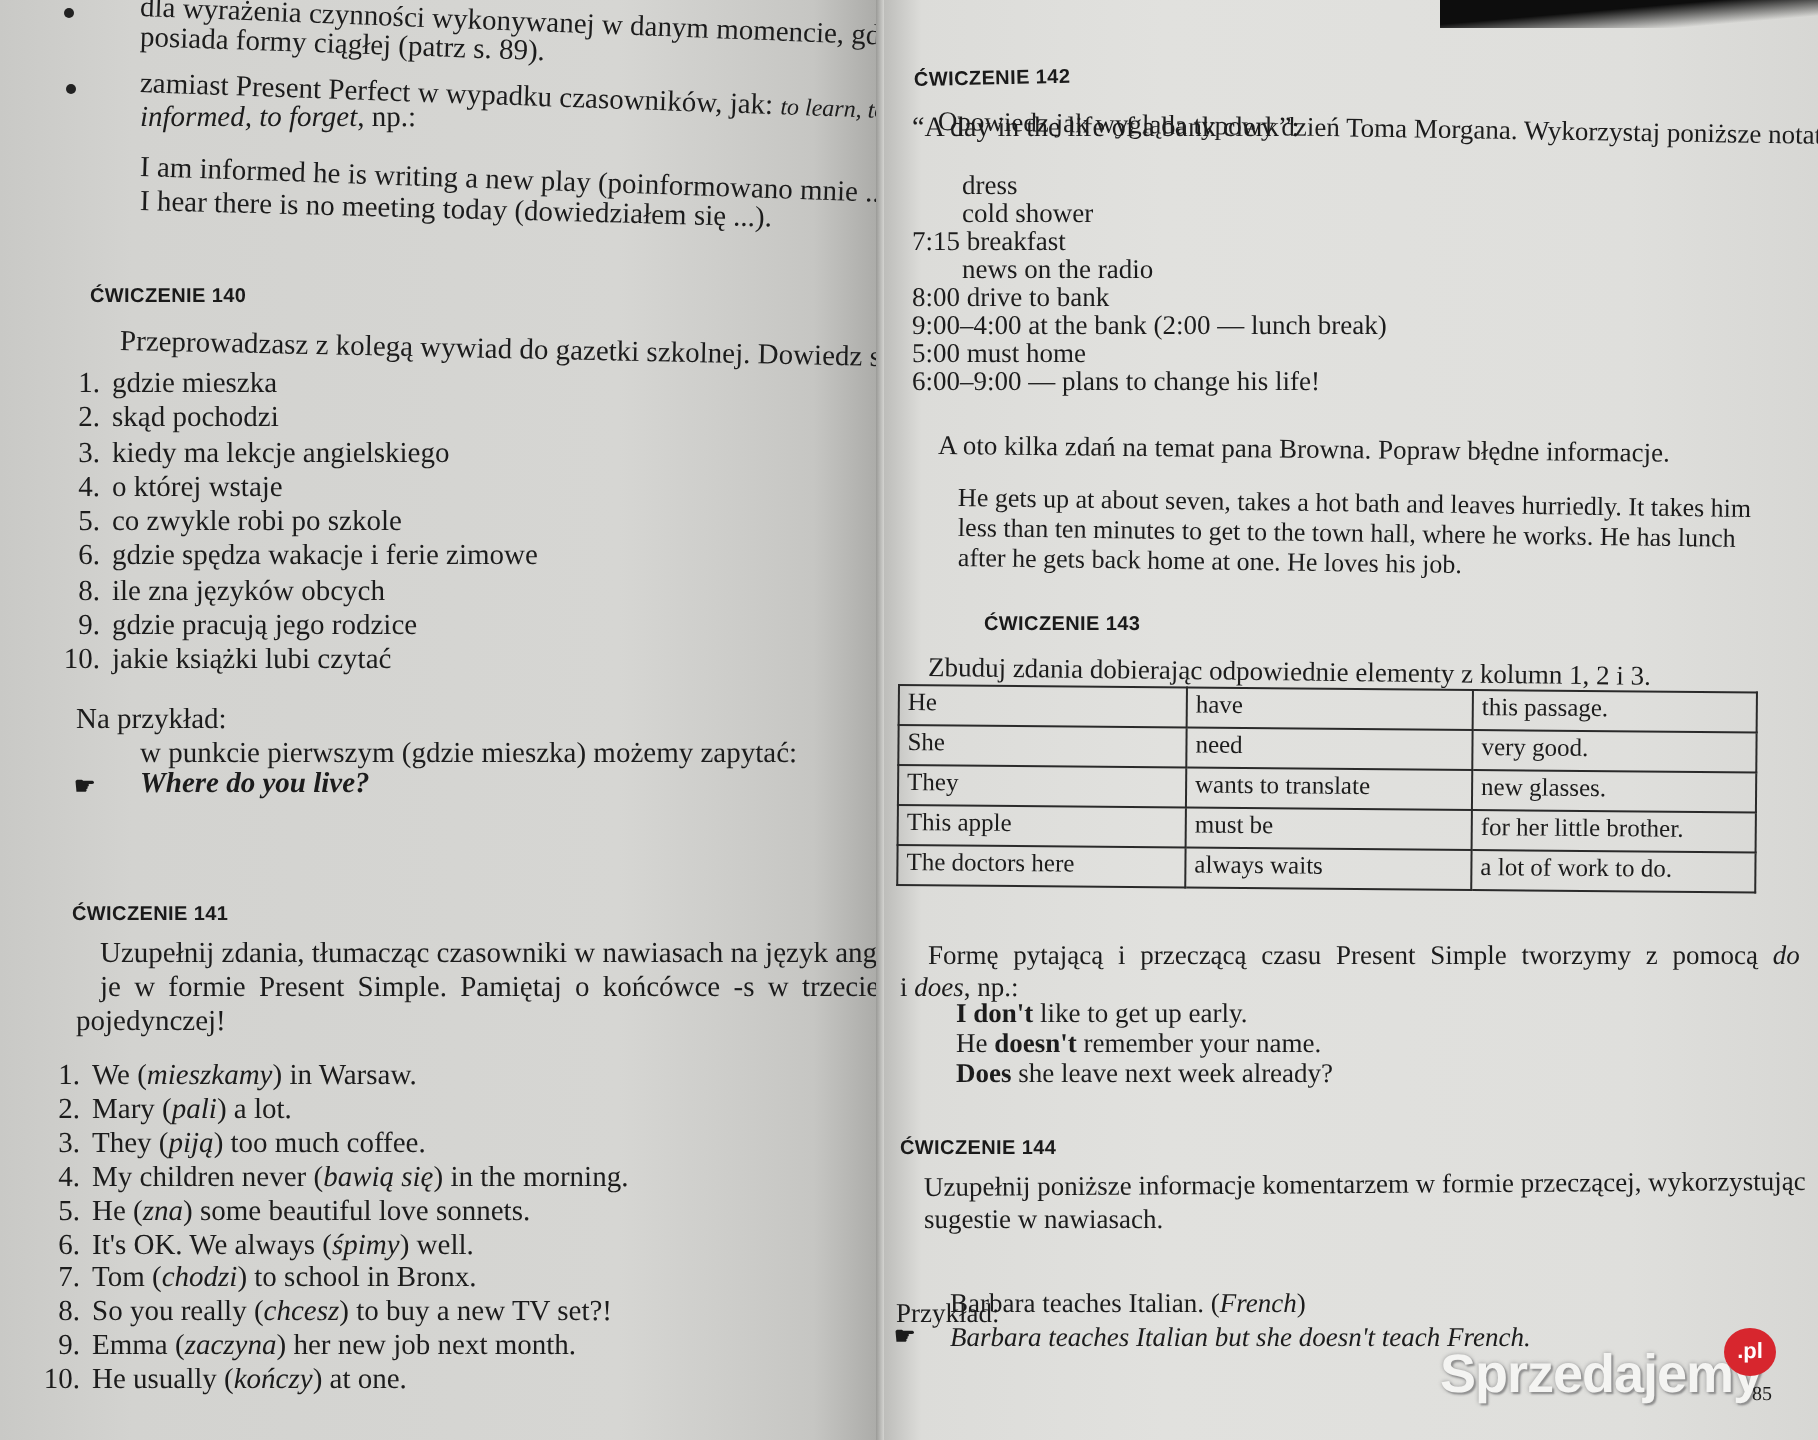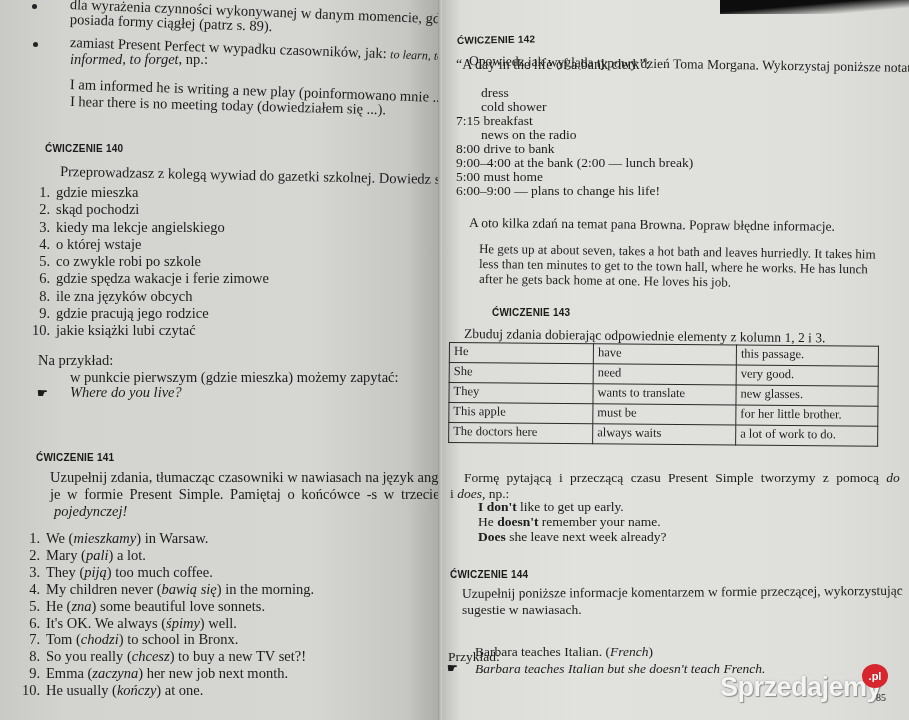--- a/index.html
+++ b/index.html
@@ -86,26 +86,26 @@
     <div class="list-item"><span class="num">4.</span><span>o której wstaje</span></div>
     <div class="list-item"><span class="num">5.</span><span>co zwykle robi po szkole</span></div>
     <div class="list-item"><span class="num">6.</span><span>gdzie spędza wakacje i ferie zimowe</span></div>
     <div class="list-item"><span class="num">8.</span><span>ile zna języków obcych</span></div>
     <div class="list-item"><span class="num">9.</span><span>gdzie pracują jego rodzice</span></div>
     <div class="list-item"><span class="num">10.</span><span>jakie książki lubi czytać</span></div>
   </div>
   <div class="abs txt" style="left:38px;top:352px;">Na przykład:</div>
   <div class="abs txt" style="left:70px;top:369px;">w punkcie pierwszym (gdzie mieszka) możemy zapytać:</div>
   <div class="abs hand" style="left:37px;top:386px;">☛</div>
-  <div class="abs txt it" style="left:70px;top:384px;">Where do you live?</div>
+  <div class="abs txt it" style="left:70px;top:384px;font-weight:bold;">Where do you live?</div>
 
   <div class="abs heading" style="left:36px;top:452px;">ĆWICZENIE 141</div>
   <div class="abs txt" style="left:50px;top:469px;">Uzupełnij zdania, tłumacząc czasowniki w nawiasach na język angielski i</div>
   <div class="abs txt" style="left:50px;top:486px;word-spacing:3px;">je w formie Present Simple. Pamiętaj o końcówce -s w trzeciej osobie</div>
-  <div class="abs txt" style="left:54px;top:503px;font-style:italic;">pojedynczej!</div>
+  <div class="abs txt" style="left:38px;top:503px;">pojedynczej!</div>
   <div class="abs txt" style="left:18px;top:530px;line-height:16.9px;">
     <div class="list-item"><span class="num">1.</span><span>We (</span><i>mieszkamy</i><span>) in Warsaw.</span></div>
     <div class="list-item"><span class="num">2.</span><span>Mary (</span><i>pali</i><span>) a lot.</span></div>
     <div class="list-item"><span class="num">3.</span><span>They (</span><i>piją</i><span>) too much coffee.</span></div>
     <div class="list-item"><span class="num">4.</span><span>My children never (</span><i>bawią się</i><span>) in the morning.</span></div>
     <div class="list-item"><span class="num">5.</span><span>He (</span><i>zna</i><span>) some beautiful love sonnets.</span></div>
     <div class="list-item"><span class="num">6.</span><span>It's OK. We always (</span><i>śpimy</i><span>) well.</span></div>
     <div class="list-item"><span class="num">7.</span><span>Tom (</span><i>chodzi</i><span>) to school in Bronx.</span></div>
     <div class="list-item"><span class="num">8.</span><span>So you really (</span><i>chcesz</i><span>) to buy a new TV set?!</span></div>
     <div class="list-item"><span class="num">9.</span><span>Emma (</span><i>zaczyna</i><span>) her new job next month.</span></div>

